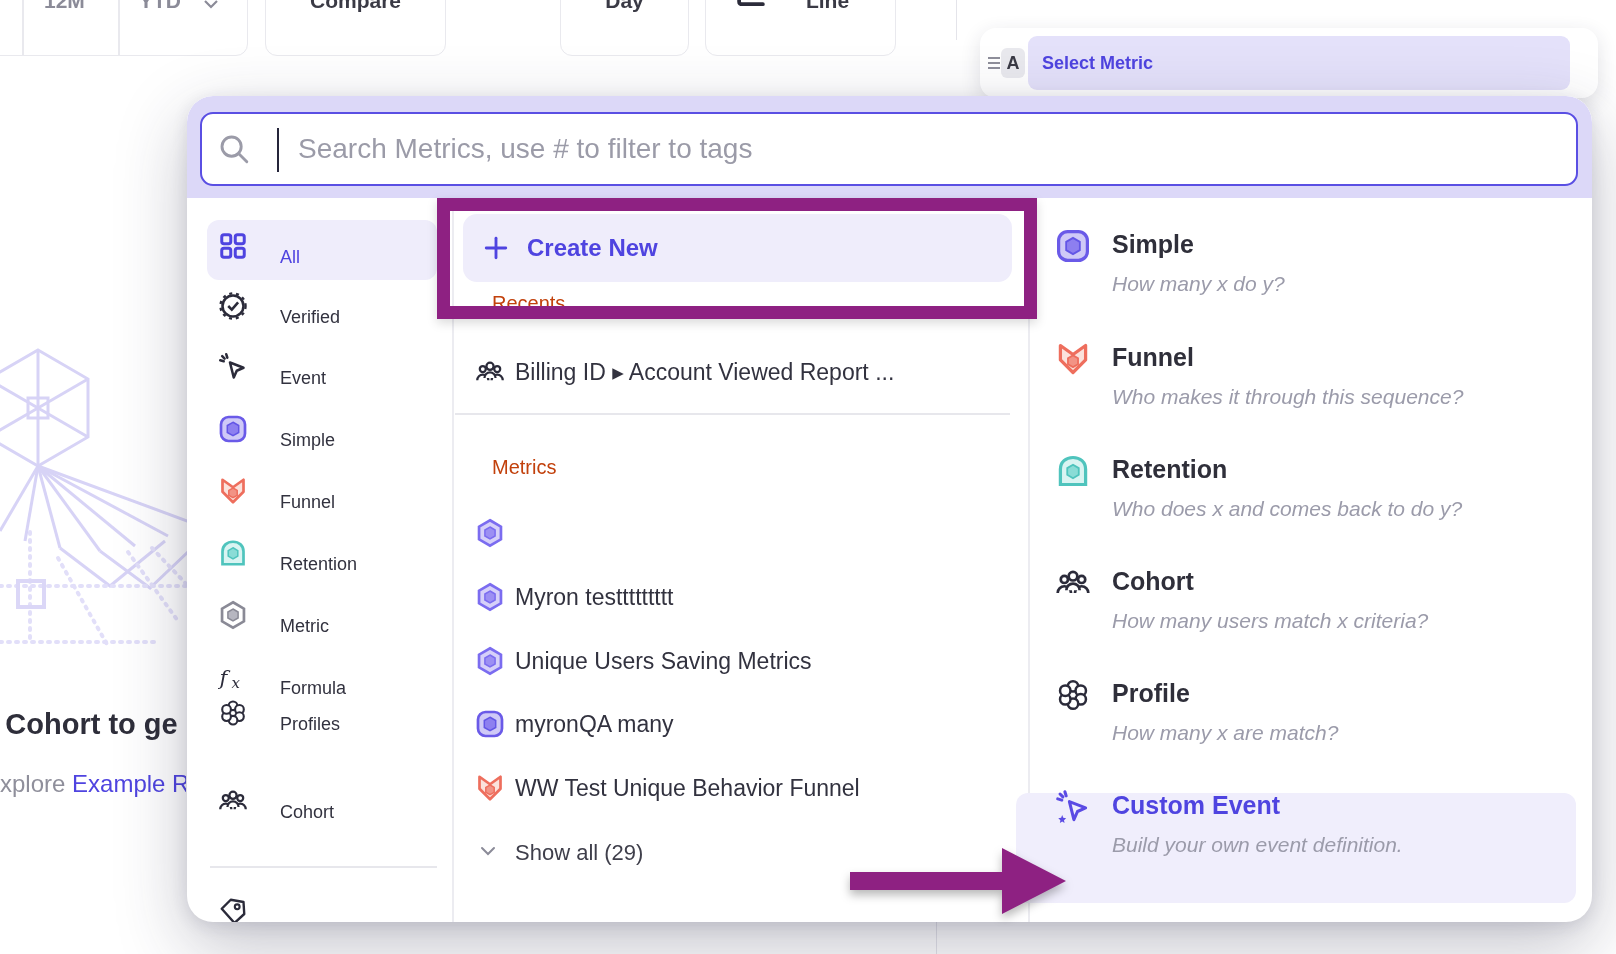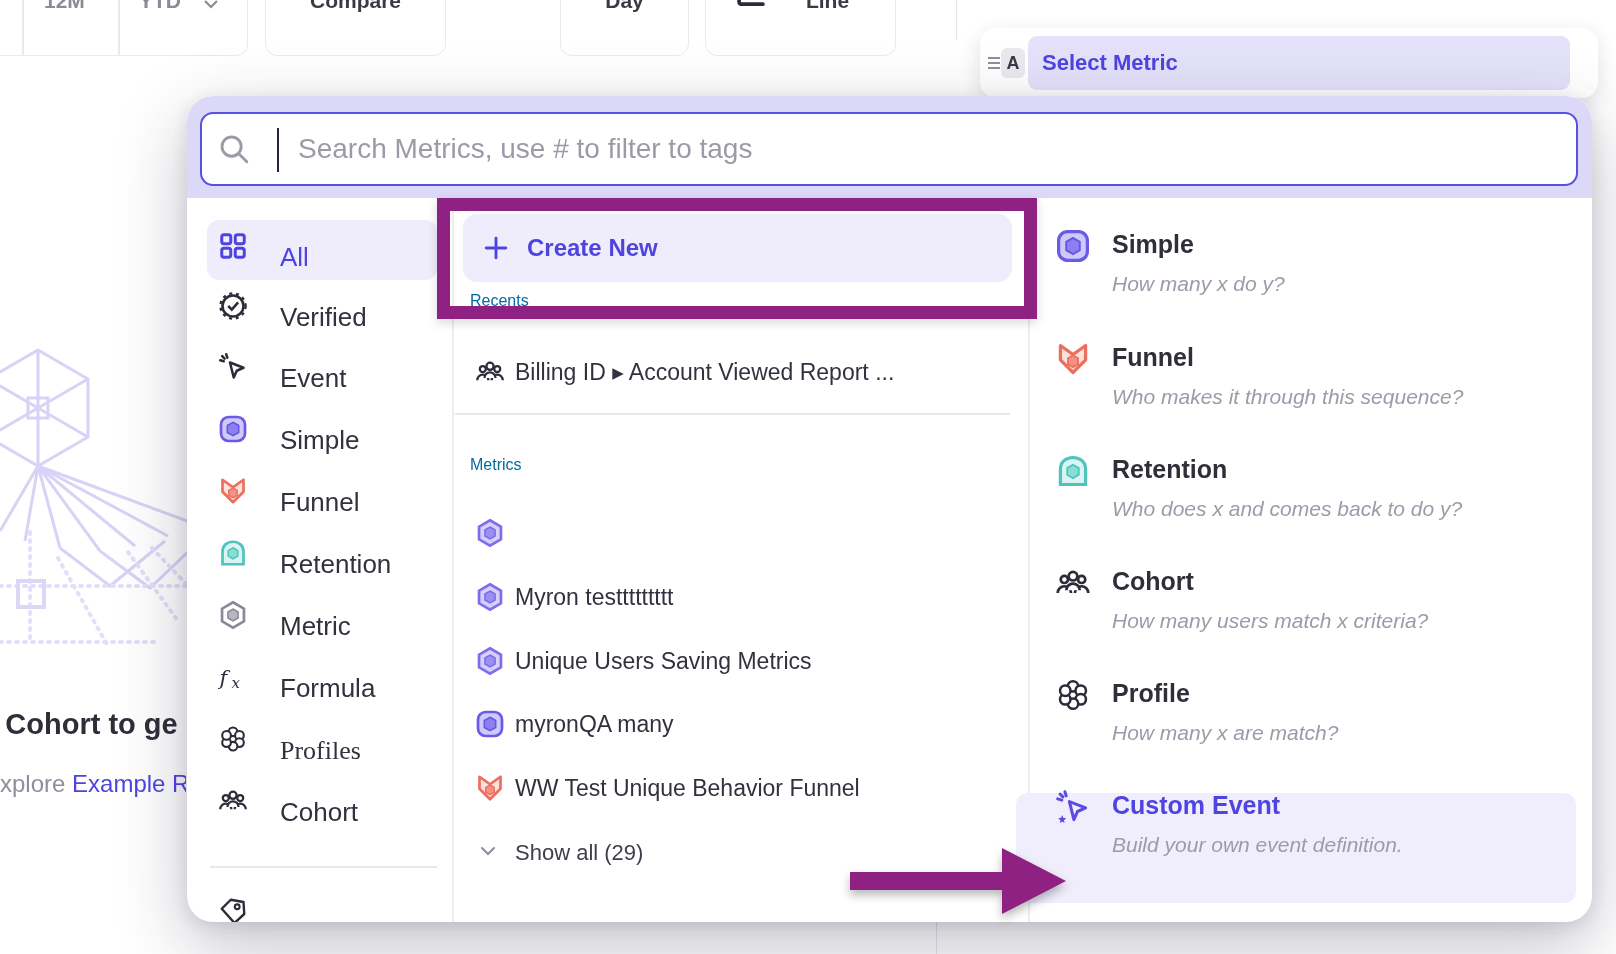--- a/index.html
+++ b/index.html
@@ -21,50 +21,50 @@
           border-radius:12px;z-index:1;display:flex;align-items:flex-start;justify-content:center;
           padding-top:20px;box-sizing:border-box;font-size:21px;font-weight:600;color:#3a3a45;}
   .seg-divider{position:absolute;top:0;bottom:0;width:1.5px;background:#e9e9ee;}
   .seg-label{position:absolute;top:20px;font-size:21px;font-weight:600;color:#8b8b98;}
 
   
   .metric-card{left:980px;top:28px;width:618px;height:70px;background:#fff;border-radius:16px;
                box-shadow:0 6px 20px rgba(40,40,70,.14);z-index:2;}
   .metric-pill{position:absolute;left:48px;top:8px;width:542px;height:54px;background:#e4e1fa;
                border-radius:9px;display:flex;align-items:center;padding-left:14px;box-sizing:border-box;}
-  .metric-pill span{color:#4f44e0;font-size:22px;font-weight:bold;}
+  .metric-pill span{color:#4f44e0;font-size:18px;font-weight:bold;}
   .badge-a{position:absolute;left:21px;top:20px;width:24px;height:30px;background:#e9e9ee;border-radius:6px;
            display:flex;align-items:center;justify-content:center;font-size:18px;font-weight:bold;color:#3a3a45;}
   .drag-handle{position:absolute;left:6px;top:26px;}
 
   
   .modal{left:187px;top:96px;width:1405px;height:826px;background:#fff;border-radius:26px;
          box-shadow:0 24px 70px rgba(40,40,70,.28),0 4px 16px rgba(40,40,70,.12);z-index:5;overflow:hidden;}
   .search-band{position:absolute;left:0;top:0;width:1405px;height:102px;background:#dcd8f8;
                border-radius:26px 26px 0 0;}
   .search-input{position:absolute;left:13px;top:16px;width:1378px;height:74px;box-sizing:border-box;
                 border:2.5px solid #5a4fe3;border-radius:13px;background:#fff;padding-left:96px;
                 font-family:"Liberation Sans",sans-serif;font-size:28px;color:#32323f;outline:none;}
   .search-input::placeholder{color:#9b9ba8;}
   .caret{position:absolute;left:90px;top:32px;width:2px;height:44px;background:#25253a;}
   .col-divider{position:absolute;top:104px;bottom:0;width:1.5px;background:#ececf1;}
 
   
   .side-item{position:absolute;left:12px;width:245px;height:56px;display:flex;align-items:center;}
   .side-item .ic{position:absolute;left:19px;width:30px;height:30px;}
-  .side-item .lbl{position:absolute;left:81px;font-size:26px;color:#32323f;margin-top:23px;}
+  .side-item .lbl{position:absolute;left:81px;font-size:18px;color:#32323f;margin-top:23px;}
   .side-sel-bg{position:absolute;left:20px;top:124px;width:230px;height:60px;background:#efedfb;border-radius:12px;}
   .side-hr{position:absolute;left:23px;top:770px;width:227px;height:1.5px;background:#e7e7ec;}
 
   
   .create-new{position:absolute;left:276px;top:118px;width:549px;height:68px;background:#efedfb;
               border-radius:14px;display:flex;align-items:center;}
   .create-new .plus{position:absolute;left:20px;width:26px;height:26px;}
   .create-new .lbl{position:absolute;left:64px;font-size:24px;font-weight:bold;color:#4f44e0;}
-  .sec-label{position:absolute;left:283px;font-size:16px;color:#0369a1;}
+  .sec-label{position:absolute;left:305px;font-size:20px;color:#c2410c;}
   .mid-row{position:absolute;left:276px;width:548px;height:52px;}
   .mid-row .ic{position:absolute;left:12px;top:11px;width:30px;height:30px;}
   .mid-row .lbl{position:absolute;left:52px;top:13px;font-size:23px;font-weight:500;color:#32323f;white-space:nowrap;}
   .mid-hr{position:absolute;left:268px;top:317px;width:555px;height:1.5px;background:#e7e7ec;}
   .show-all{position:absolute;left:276px;top:731px;width:400px;height:52px;}
   .show-all .chev{position:absolute;left:16px;top:18px;}
   .show-all .lbl{position:absolute;left:52px;top:13px;font-size:22px;color:#3f3f4b;}
 
   
   .type-row{position:absolute;left:850px;width:540px;height:96px;}
@@ -238,21 +238,21 @@
   </div>
 
   <div class="side-item" style="top:553px;">
     <svg class="ic" viewBox="0 0 20 20">
       <text x="1" y="15" font-family="DejaVu Serif, serif" font-style="italic" font-size="14" fill="#2b2b3a">ƒ</text>
       <text x="9" y="17" font-family="DejaVu Serif, serif" font-style="italic" font-size="10" fill="#2b2b3a">x</text>
     </svg>
     <span class="lbl">Formula</span>
   </div>
 
-  <div class="side-item" style="top:615px;font-family:Liberation Serif, serif;">
+  <div class="side-item" style="top:589px;">
     <svg class="ic" viewBox="0 0 20 20" fill="#fff">
       <circle cx="10" cy="5.2" r="2.9" stroke="#2b2b3a" stroke-width="1.4"></circle>
       <circle cx="14.3" cy="7.6" r="2.9" stroke="#2b2b3a" stroke-width="1.4"></circle>
       <circle cx="14.3" cy="12.4" r="2.9" stroke="#2b2b3a" stroke-width="1.4"></circle>
       <circle cx="10" cy="14.8" r="2.9" stroke="#2b2b3a" stroke-width="1.4"></circle>
       <circle cx="5.7" cy="12.4" r="2.9" stroke="#2b2b3a" stroke-width="1.4"></circle>
       <circle cx="5.7" cy="7.6" r="2.9" stroke="#2b2b3a" stroke-width="1.4"></circle>
     </svg>
     <span class="lbl">Profiles</span>
   </div>

